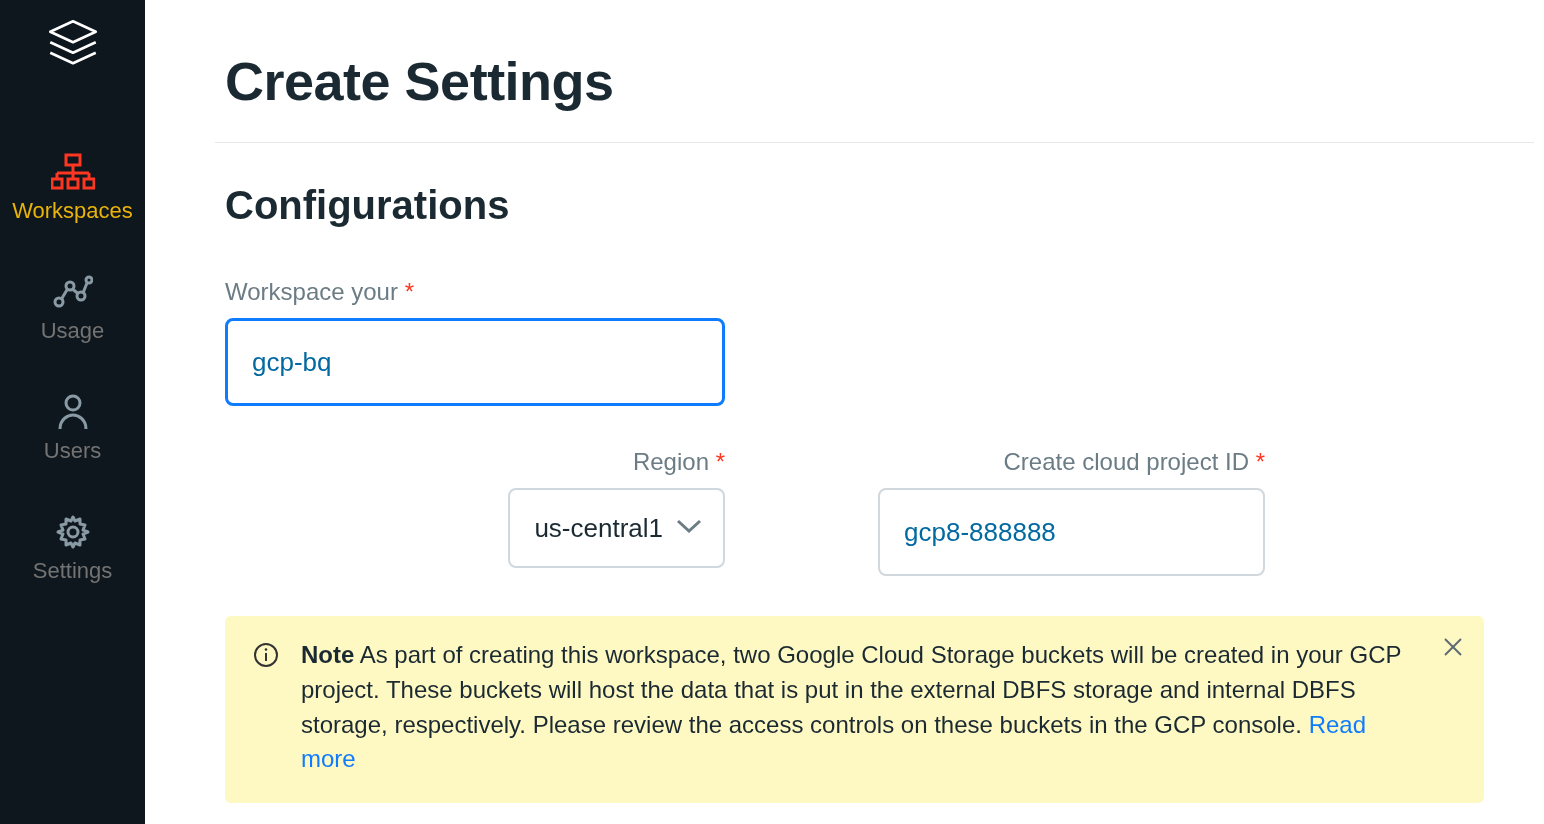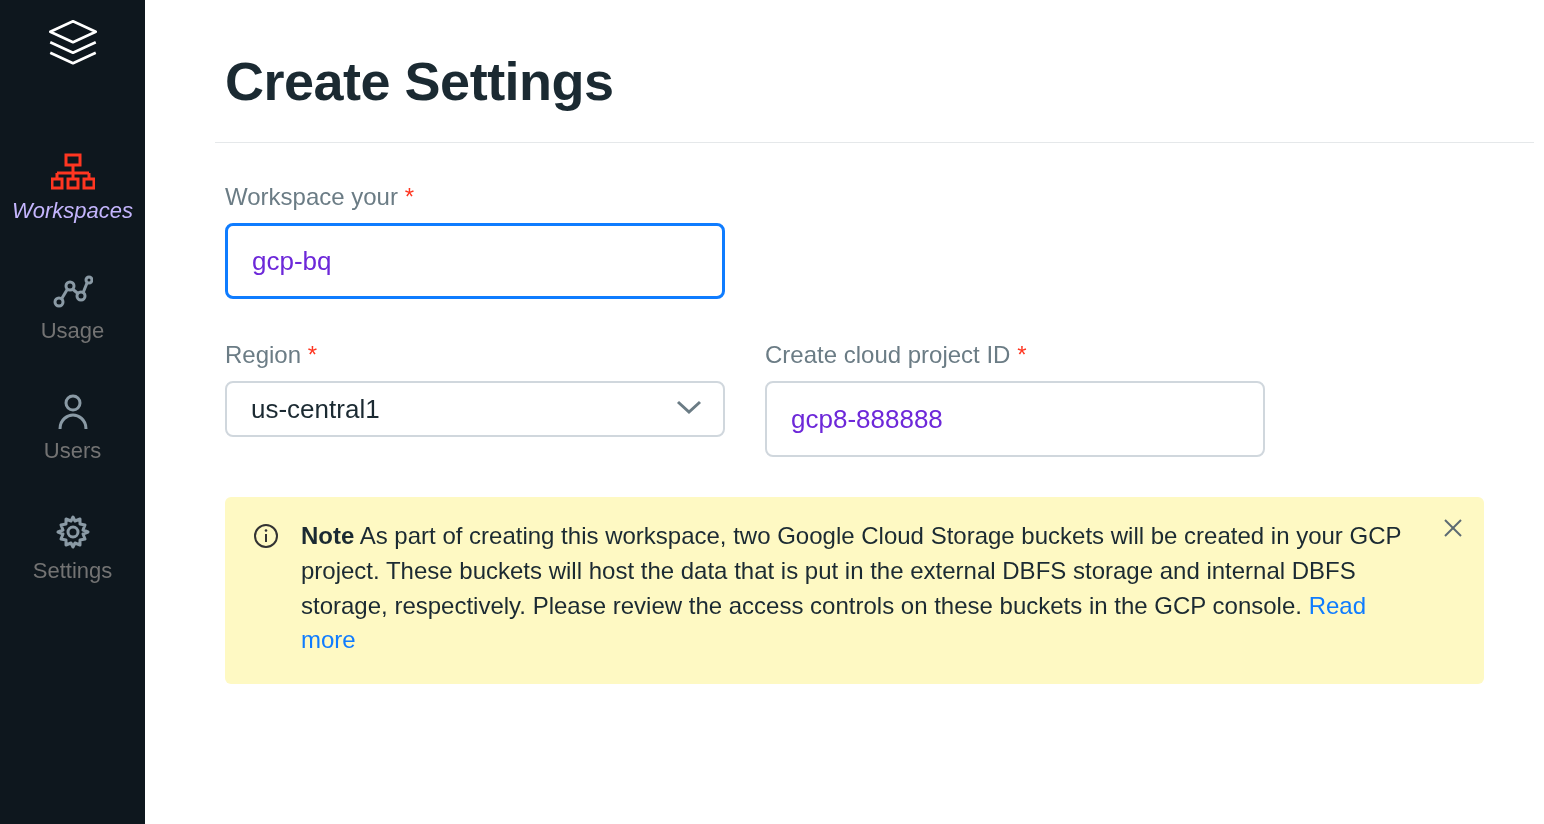--- a/index.html
+++ b/index.html
@@ -23,53 +23,53 @@
     color:#fff;
   }
   .nav-item {
     width: 100%;
     display:flex; flex-direction:column; align-items:center;
     padding: 18px 0 30px 0;
     cursor:pointer;
   }
   .nav-item .nav-icon { height:40px; display:flex; align-items:center; justify-content:center; }
   .nav-item .nav-label { font-size: 22px; margin-top:6px; }
-  .nav-item.active .nav-label { color:#c4b5fd;font-style:italic; }
+  .nav-item.active .nav-label { color:#eab308; }
   .nav-item.active .nav-icon { color:#ff3621; }
   .nav-item.inactive .nav-label { color:#737373; }
   .nav-item.inactive .nav-icon { color:#8a9aa5; }
 
   
   .main { flex:1; padding: 50px 60px 40px 80px; overflow:auto; }
   .page-title { font-size: 54px; font-weight:700; letter-spacing:-0.5px; }
   .divider { height:1px; background:#e5e8ea; margin: 30px 0 40px 0; width: calc(100% + 60px); margin-left:-10px;}
   .section-title { font-size: 40px; font-weight:600; margin-bottom: 50px; }
 
   .form-row { display:flex; gap:40px; }
   .field { display:flex; flex-direction:column; }
   .field.full { width:500px; }
-  .field.half { width:500px; }
+  .field.half { width:500px;align-items:flex-end; }
   .label { font-size:24px; color:#6b7c85; margin-bottom:12px; }
   .req { color:#ff3621; }
 
   .text-input {
-    height:76px;
+    height:88px;
     border:2px solid #d0d7dd;
     border-radius:8px;
     font-size:26px;
     padding: 0 24px;
-    color:#6d28d9;
+    color:#0369a1;
     outline:none;
     background:#fff;
   }
   .text-input.focused { border:3px solid #0f7cff; }
 
   .select-wrap { position:relative; }
   .select-display {
-    height:56px;
+    height:80px;
     border:2px solid #d0d7dd;
     border-radius:8px;
     font-size:26px;
     padding: 0 60px 0 24px;
     color:#1b2a32;
     background:#fff;
     display:flex; align-items:center;
     cursor:pointer;
   }
   .chevron {
@@ -160,20 +160,21 @@
         <path d="M18 3 L20 7 L25 5 L25 10 L30 11 L28 16 L33 18 L28 20 L30 25 L25 26 L25 31 L20 29 L18 33 L16 29 L11 31 L11 26 L6 25 L8 20 L3 18 L8 16 L6 11 L11 10 L11 5 L16 7 Z" stroke-linejoin="round"></path>
       </svg>
     </span>
     <span class="nav-label">Settings</span>
   </div>
 </nav>
 
 <main class="main">
   <h1 class="page-title">Create Settings</h1>
   <div class="divider"></div>
+  <h2 class="section-title">Configurations</h2>
 
   <div class="form-row">
     <div class="field full">
       <label class="label">
         <span>Workspace your</span> <span class="req">*</span>
       </label>
       <input class="text-input focused" type="text" value="gcp-bq" style="">
     </div>
   </div>
 

